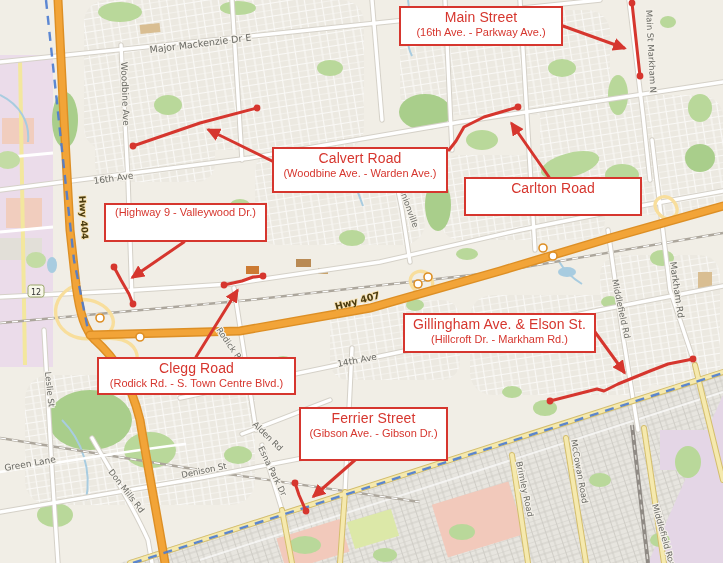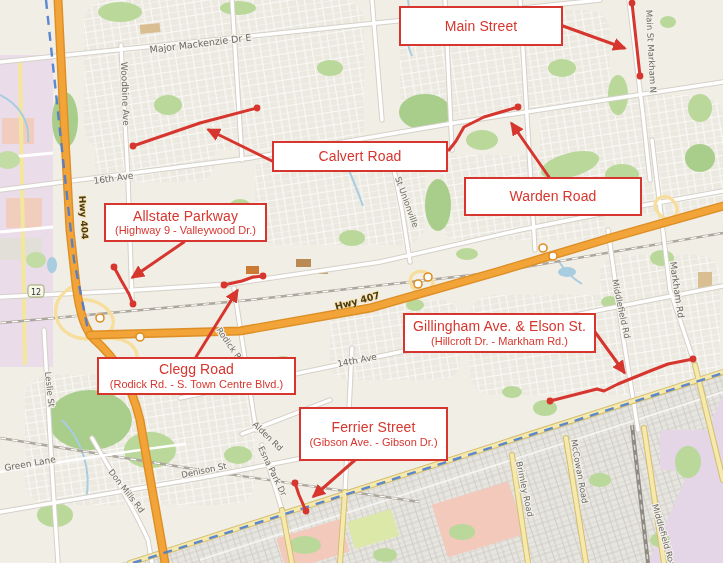--- a/index.html
+++ b/index.html
@@ -16,21 +16,21 @@
   }
   html,body{margin:0;padding:0;background:#fff;}
   .stage{
     position:relative;width:723px;height:563px;overflow:hidden;
     font-family:"Liberation Sans",sans-serif;background:var(--land_beige);
   }
   .stage svg{position:absolute;left:0;top:0;}
   .anno{
     position:absolute;box-sizing:border-box;background:#FFFFFF;
     border:2px solid var(--annotation_red);color:var(--annotation_red);
-    display:flex;flex-direction:column;align-items:center;justify-content:center;
+    display:flex;flex-direction:column;align-items:center;
     text-align:center;line-height:1.18;padding:1px 8px;z-index:5;
   }
   .anno .t{font-size:14px;letter-spacing:.1px;white-space:nowrap;}
   .anno .s{font-size:11px;white-space:nowrap;}
   .maplbl{font-family:"DejaVu Sans",sans-serif;fill:#6A6A64;
     paint-order:stroke;stroke:#F4F1EA;stroke-width:2.4px;}
   .hwylbl{font-family:"DejaVu Sans",sans-serif;fill:#4A3B10;font-weight:bold;
     paint-order:stroke;stroke:rgba(250,210,120,.55);stroke-width:1.6px;}
 </style>
 </head>
@@ -318,29 +318,30 @@
     <path d="M549,177 L512,124" marker-end="url(#ah)"></path>
     <path d="M184,242 L133,277" marker-end="url(#ah)"></path>
     <path d="M196,357 L237,291" marker-end="url(#ah)"></path>
     <path d="M595,332 L624,372" marker-end="url(#ah)"></path>
     <path d="M371,446 L314,496" marker-end="url(#ah)"></path>
   </g>
 </svg>
 
 <div class="anno" style="left:399px;top:6px;width:164px;height:40px">
   <div class="t">Main Street</div>
-</div>
-<div class="anno" style="left:272px;top:141px;width:176px;height:31px">
+  <div class="s">(16th Ave. - Parkway Ave.)</div>
+</div>
+<div class="anno" style="left:272px;top:147px;width:176px;height:46px">
   <div class="t">Calvert Road</div>
+  <div class="s">(Woodbine Ave. - Warden Ave.)</div>
 </div>
 <div class="anno" style="left:464px;top:177px;width:178px;height:39px">
-  <div class="t">Warden Road</div>
+  <div class="t">Carlton Road</div>
 </div>
 <div class="anno" style="left:104px;top:203px;width:163px;height:39px">
-  <div class="t">Allstate Parkway</div>
   <div class="s">(Highway 9 - Valleywood Dr.)</div>
 </div>
 <div class="anno" style="left:97px;top:357px;width:199px;height:38px">
   <div class="t">Clegg Road</div>
   <div class="s">(Rodick Rd. - S. Town Centre Blvd.)</div>
 </div>
 <div class="anno" style="left:403px;top:313px;width:193px;height:40px">
   <div class="t">Gillingham Ave. &amp; Elson St.</div>
   <div class="s">(Hillcroft Dr. - Markham Rd.)</div>
 </div>

